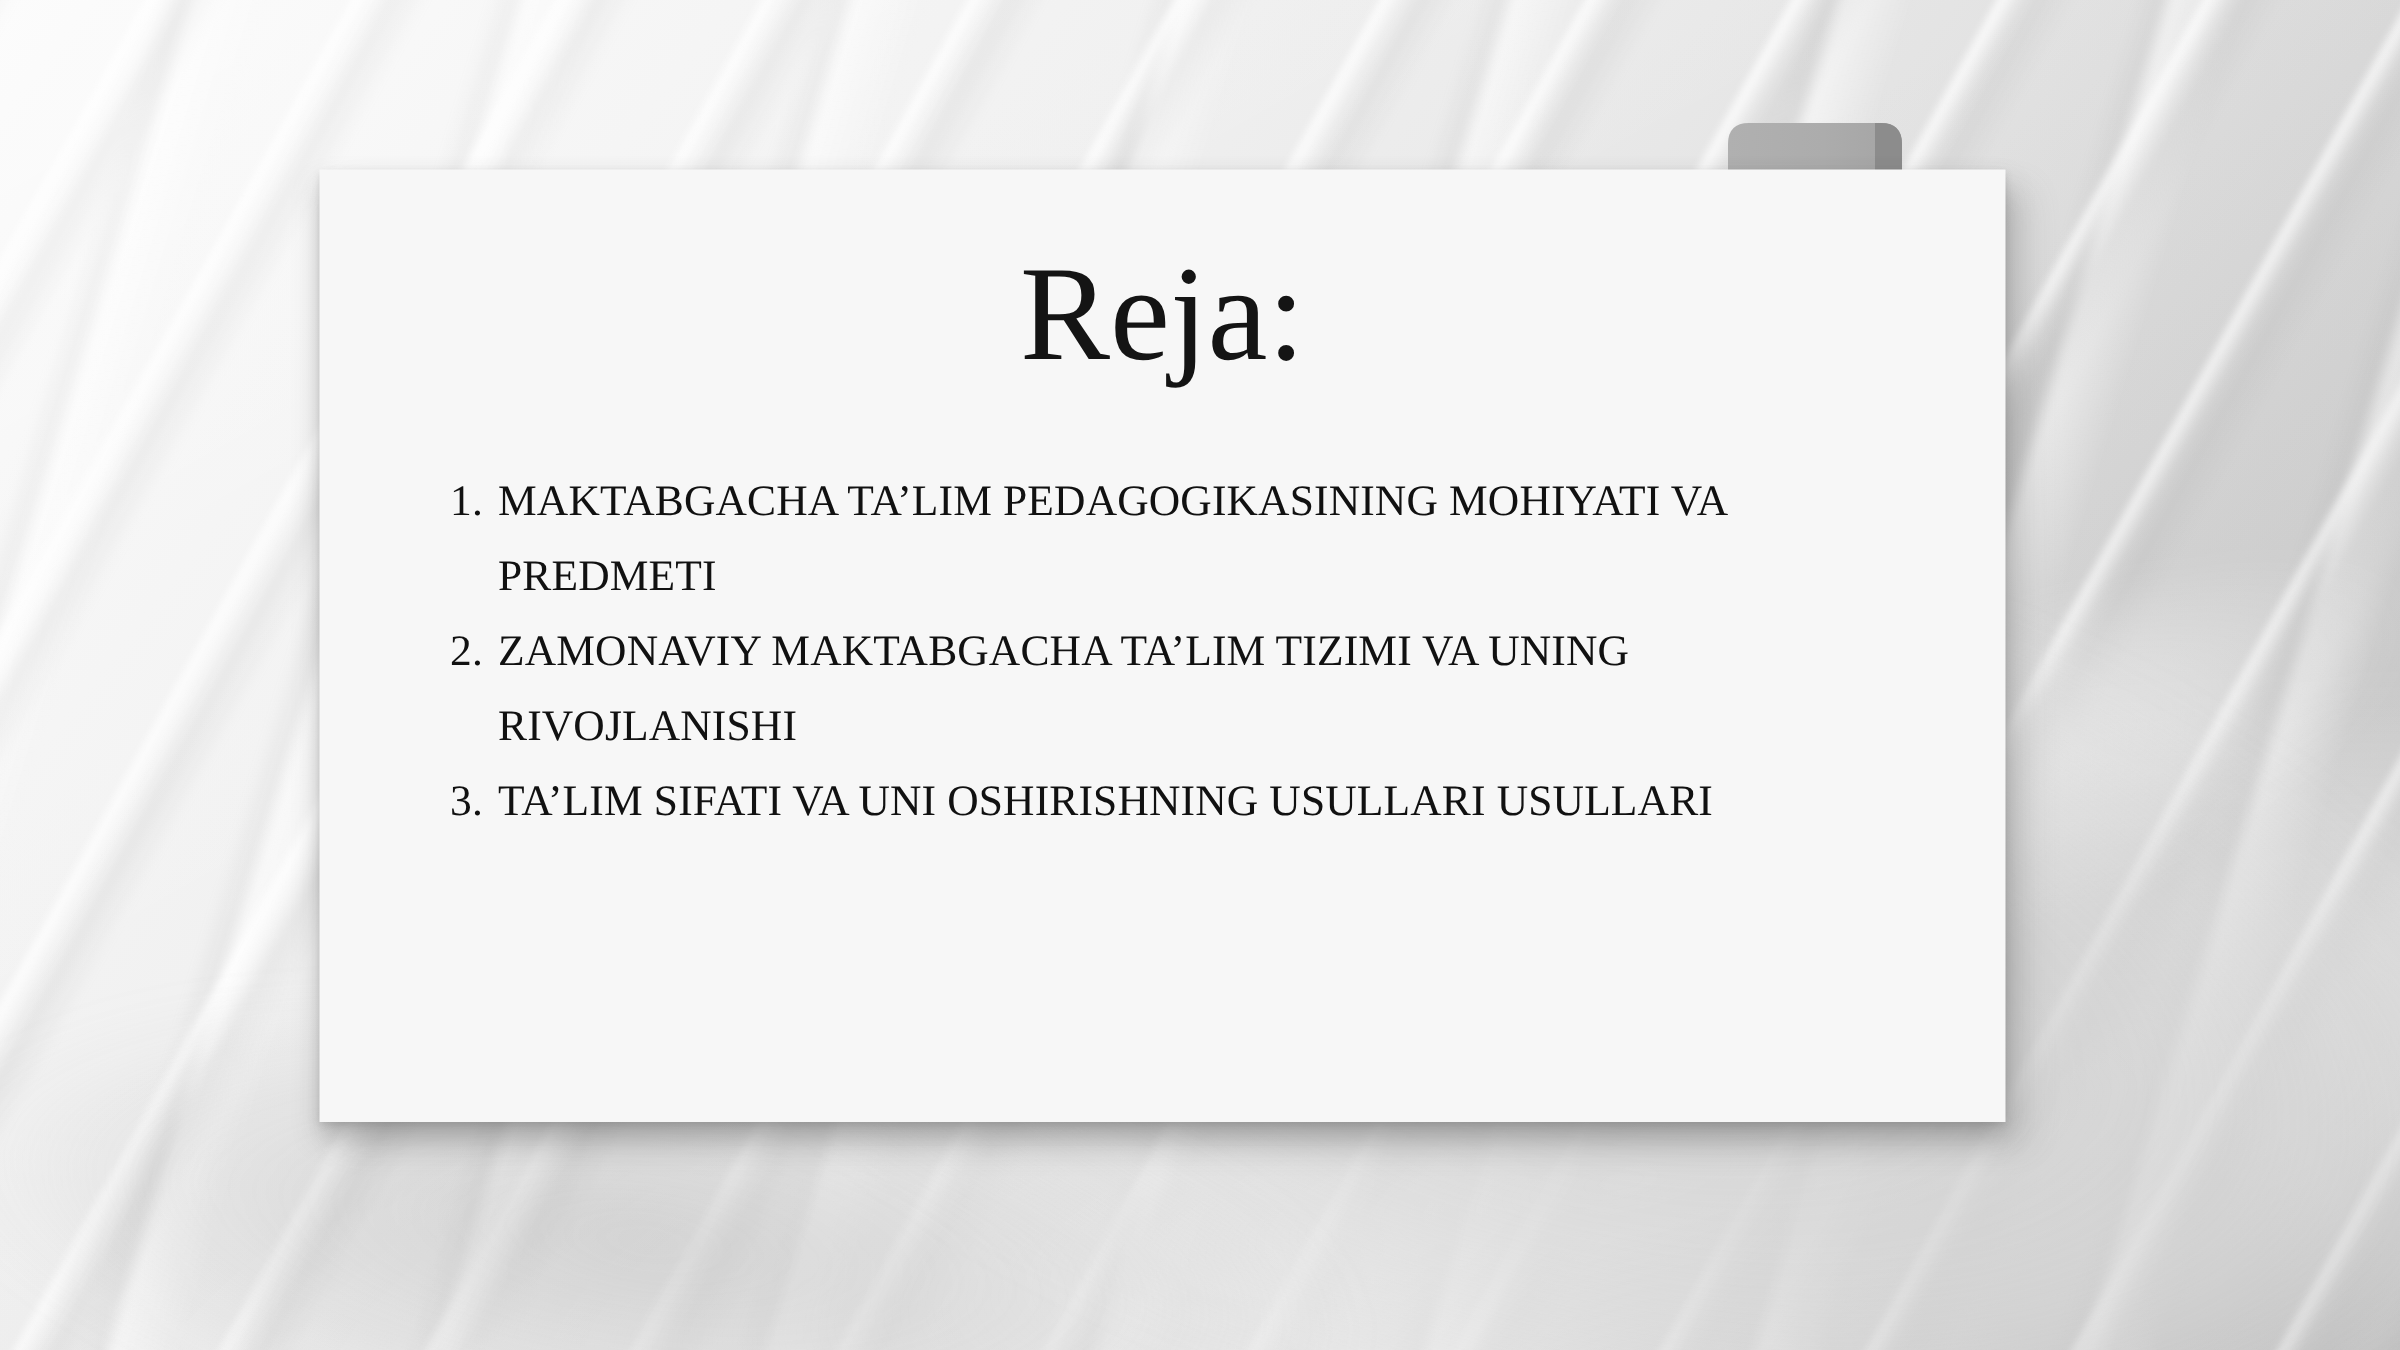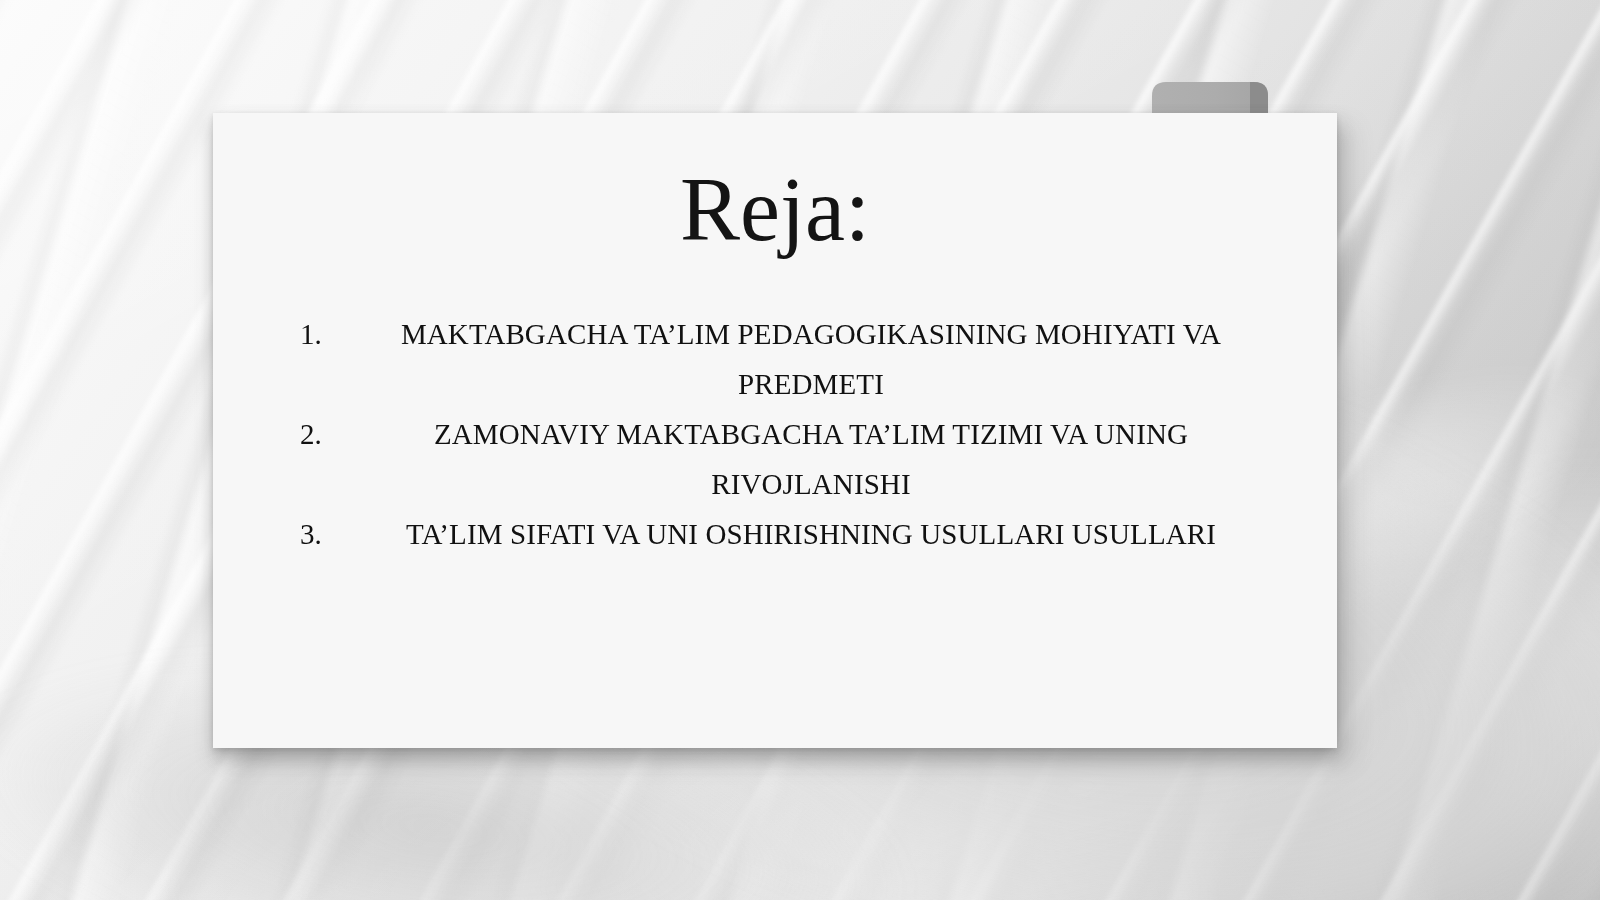--- a/index.html
+++ b/index.html
@@ -206,21 +206,21 @@
 
   .agenda-num {
     flex: 0 0 auto;
     width: 32px;
     text-align: left;
     white-space: nowrap;
   }
 
   .agenda-text {
     flex: 1 1 auto;
-    text-align: center;
+    text-align: left;
   }
 </style>
 </head>
 <body>
 
 <div class="slide">
 
   <div class="bg-base"></div>
   <div class="bg-veins"></div>
   <div class="bg-swirl-a"></div>

